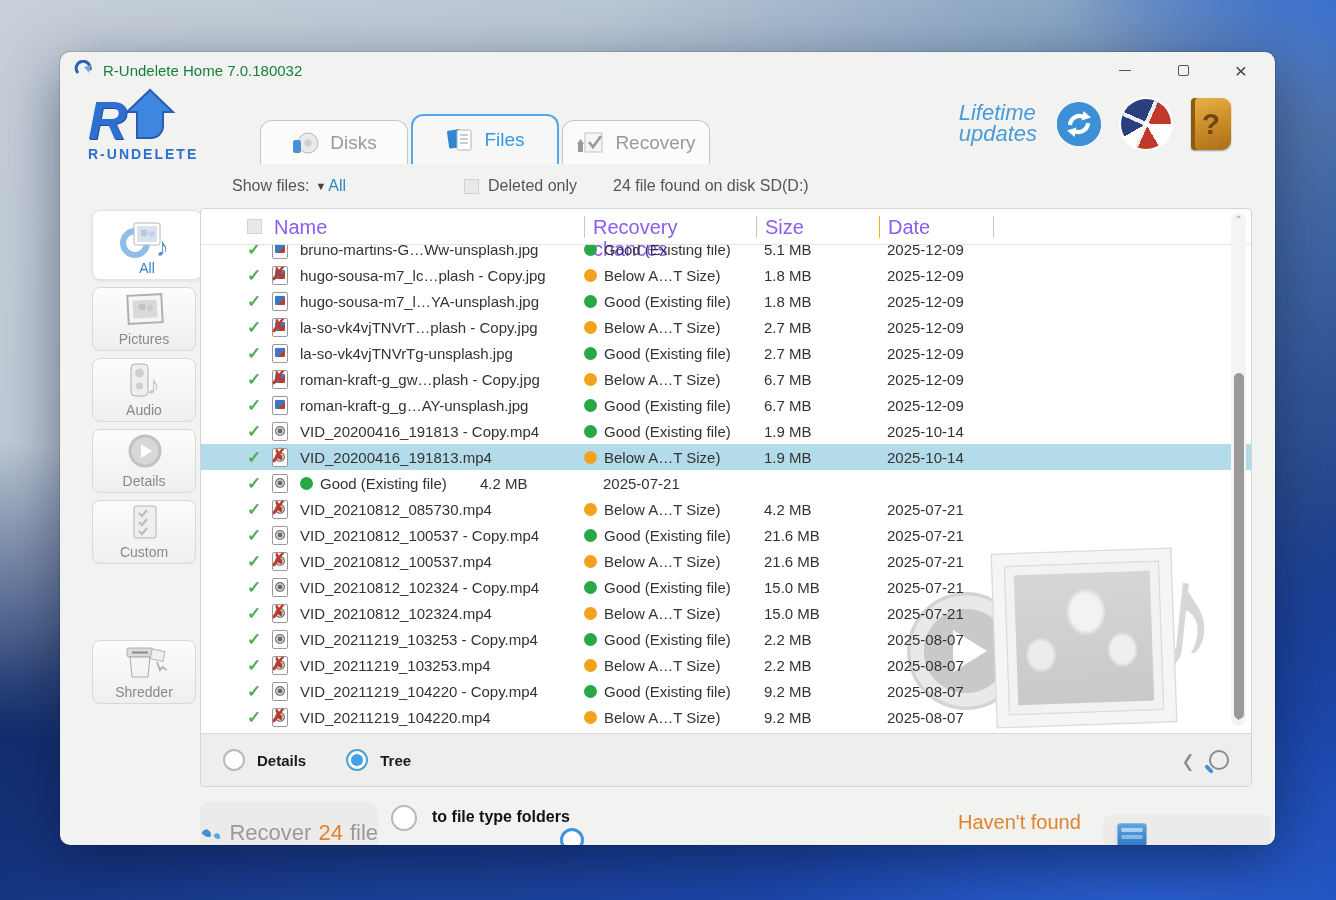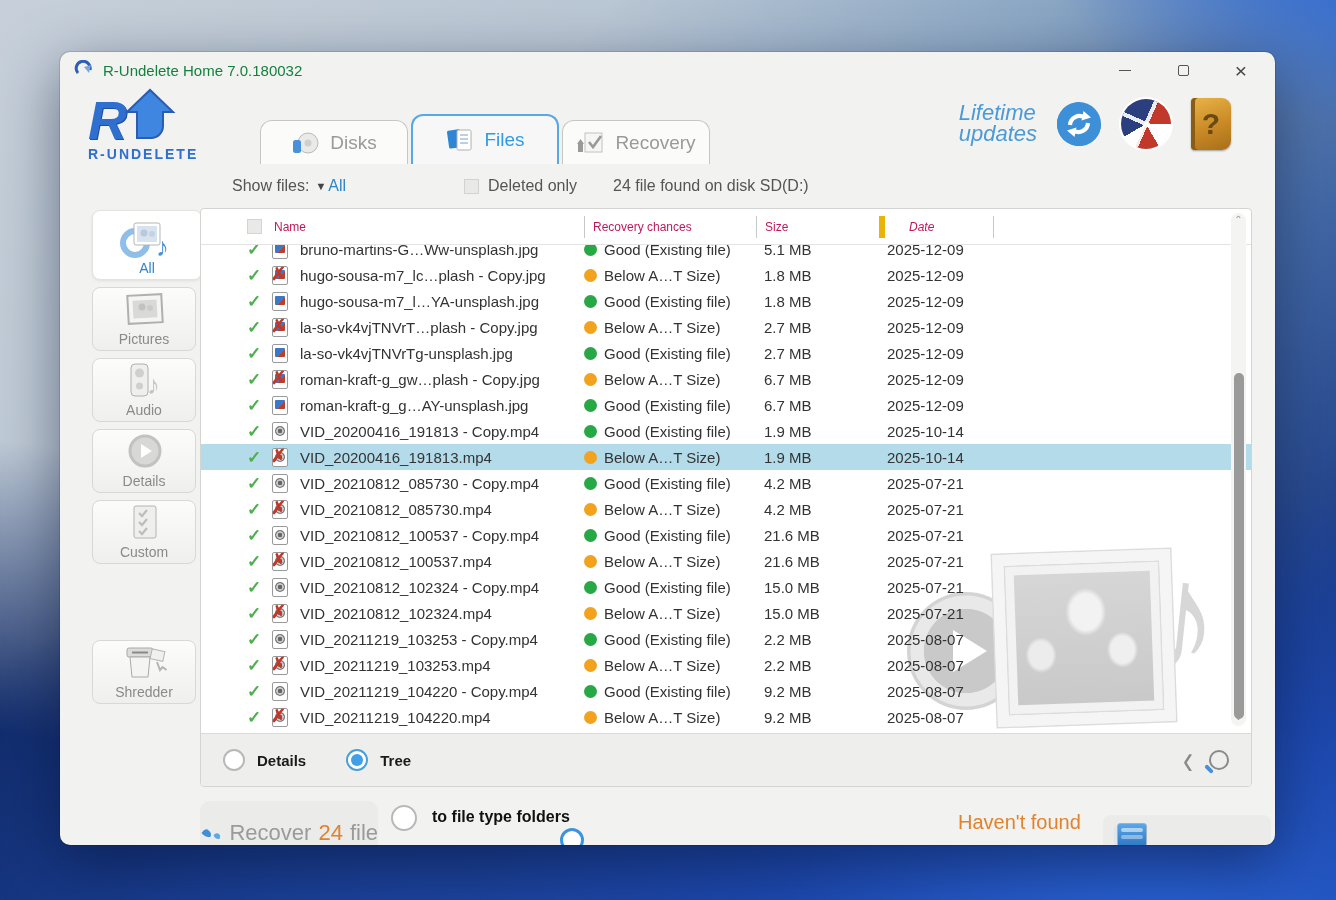--- a/index.html
+++ b/index.html
@@ -69,27 +69,27 @@
     background:linear-gradient(#fcfcfb,#efefed); display:flex; flex-direction:column; align-items:center; justify-content:flex-end;
     padding-bottom:2px; cursor:default; }
   .side-item.active { width:110px; height:70px; background:#fff; border-color:#e3e3e1; box-shadow:0 1px 3px rgba(0,0,0,.08); }
   .s-label { font-size:14px; color:#8a8a8a; line-height:1.2; }
   .side-item.active .s-label { color:#2f86c7; }
   .s-ic { height:42px; display:flex; align-items:center; justify-content:center; }
   .shredder-item { margin-top:76px; }
   
   .panel { position:absolute; left:140px; top:156px; width:1052px; height:579px;
     background:#fff; border:1px solid #d4d4d2; border-radius:4px; }
-  .thead { display:flex; align-items:center; height:36px; padding-left:46px; font-size:12px; color:#be185d; border-bottom:1px solid #e4e4e2; }
+  .thead { display:flex; align-items:center; height:36px; padding-left:46px; font-size:20px; color:#8b5cf6; border-bottom:1px solid #e4e4e2; }
   .th-check { width:15px; height:15px; background:#e9e9e7; border:1px solid #d4d4d2; margin-right:12px; }
   .th { height:22px; line-height:22px; }
   .th.name { width:310px; }
   .th.chance { width:172px; border-left:1px solid #c8c8c6; padding-left:8px; }
   .th.size { width:123px; border-left:1px solid #c8c8c6; padding-left:8px; }
-  .th.date { width:114px; border-left:6px solid #eab308; padding-left:24px;font-style:italic; }
+  .th.date { width:114px; border-left:1px solid #eab308; padding-left:8px; }
   .th.end { flex:1; border-left:1px solid #c8c8c6; }
   .listwrap { position:relative; height:489px; overflow:hidden; }
   .rows { position:relative; z-index:1; margin-top:-9px; }
   .row { display:flex; align-items:center; height:26px; padding-left:46px; font-size:15px; color:#333; }
   .row.selected { background:#b3dbe9; }
   .check { width:15px; margin-right:10px; color:#4db04d; font-size:17px; font-weight:bold; line-height:1; }
   .ficon { width:16px; height:19px; border:1px solid #9a9a9a; background:#fff; border-radius:2px; position:relative; margin-right:12px; flex:none; }
   .ficon.image::after { content:''; position:absolute; left:2px; top:3px; width:10px; height:9px; background:linear-gradient(135deg,#3c78c8 60%, #b8402e 62%); border-radius:1px; }
   .ficon.video::after { content:''; position:absolute; left:2px; top:3px; width:10px; height:10px; border-radius:50%;
     background:radial-gradient(circle at 50% 50%, #666 0 2px, #c9c9c9 2.5px 3.5px, #777 4px); }
@@ -421,21 +421,20 @@
     <span class="cell-chance">
       <i class="dot below"></i>
       <span class="chance-text">Below A…T Size)</span>
     </span>
     <span class="cell-size">1.9 MB</span>
     <span class="cell-date">2025-10-14</span>
   </div>
           <div class="row">
     <span class="check">✓</span>
     <span class="ficon video"></span>
-    <span class="cell-name">VID_20210812_085730 - Copy.mp4</span>
     <span class="cell-chance">
       <i class="dot good"></i>
       <span class="chance-text">Good (Existing file)</span>
     </span>
     <span class="cell-size">4.2 MB</span>
     <span class="cell-date">2025-07-21</span>
   </div>
           <div class="row">
     <span class="check">✓</span>
     <span class="ficon video deleted"></span>

